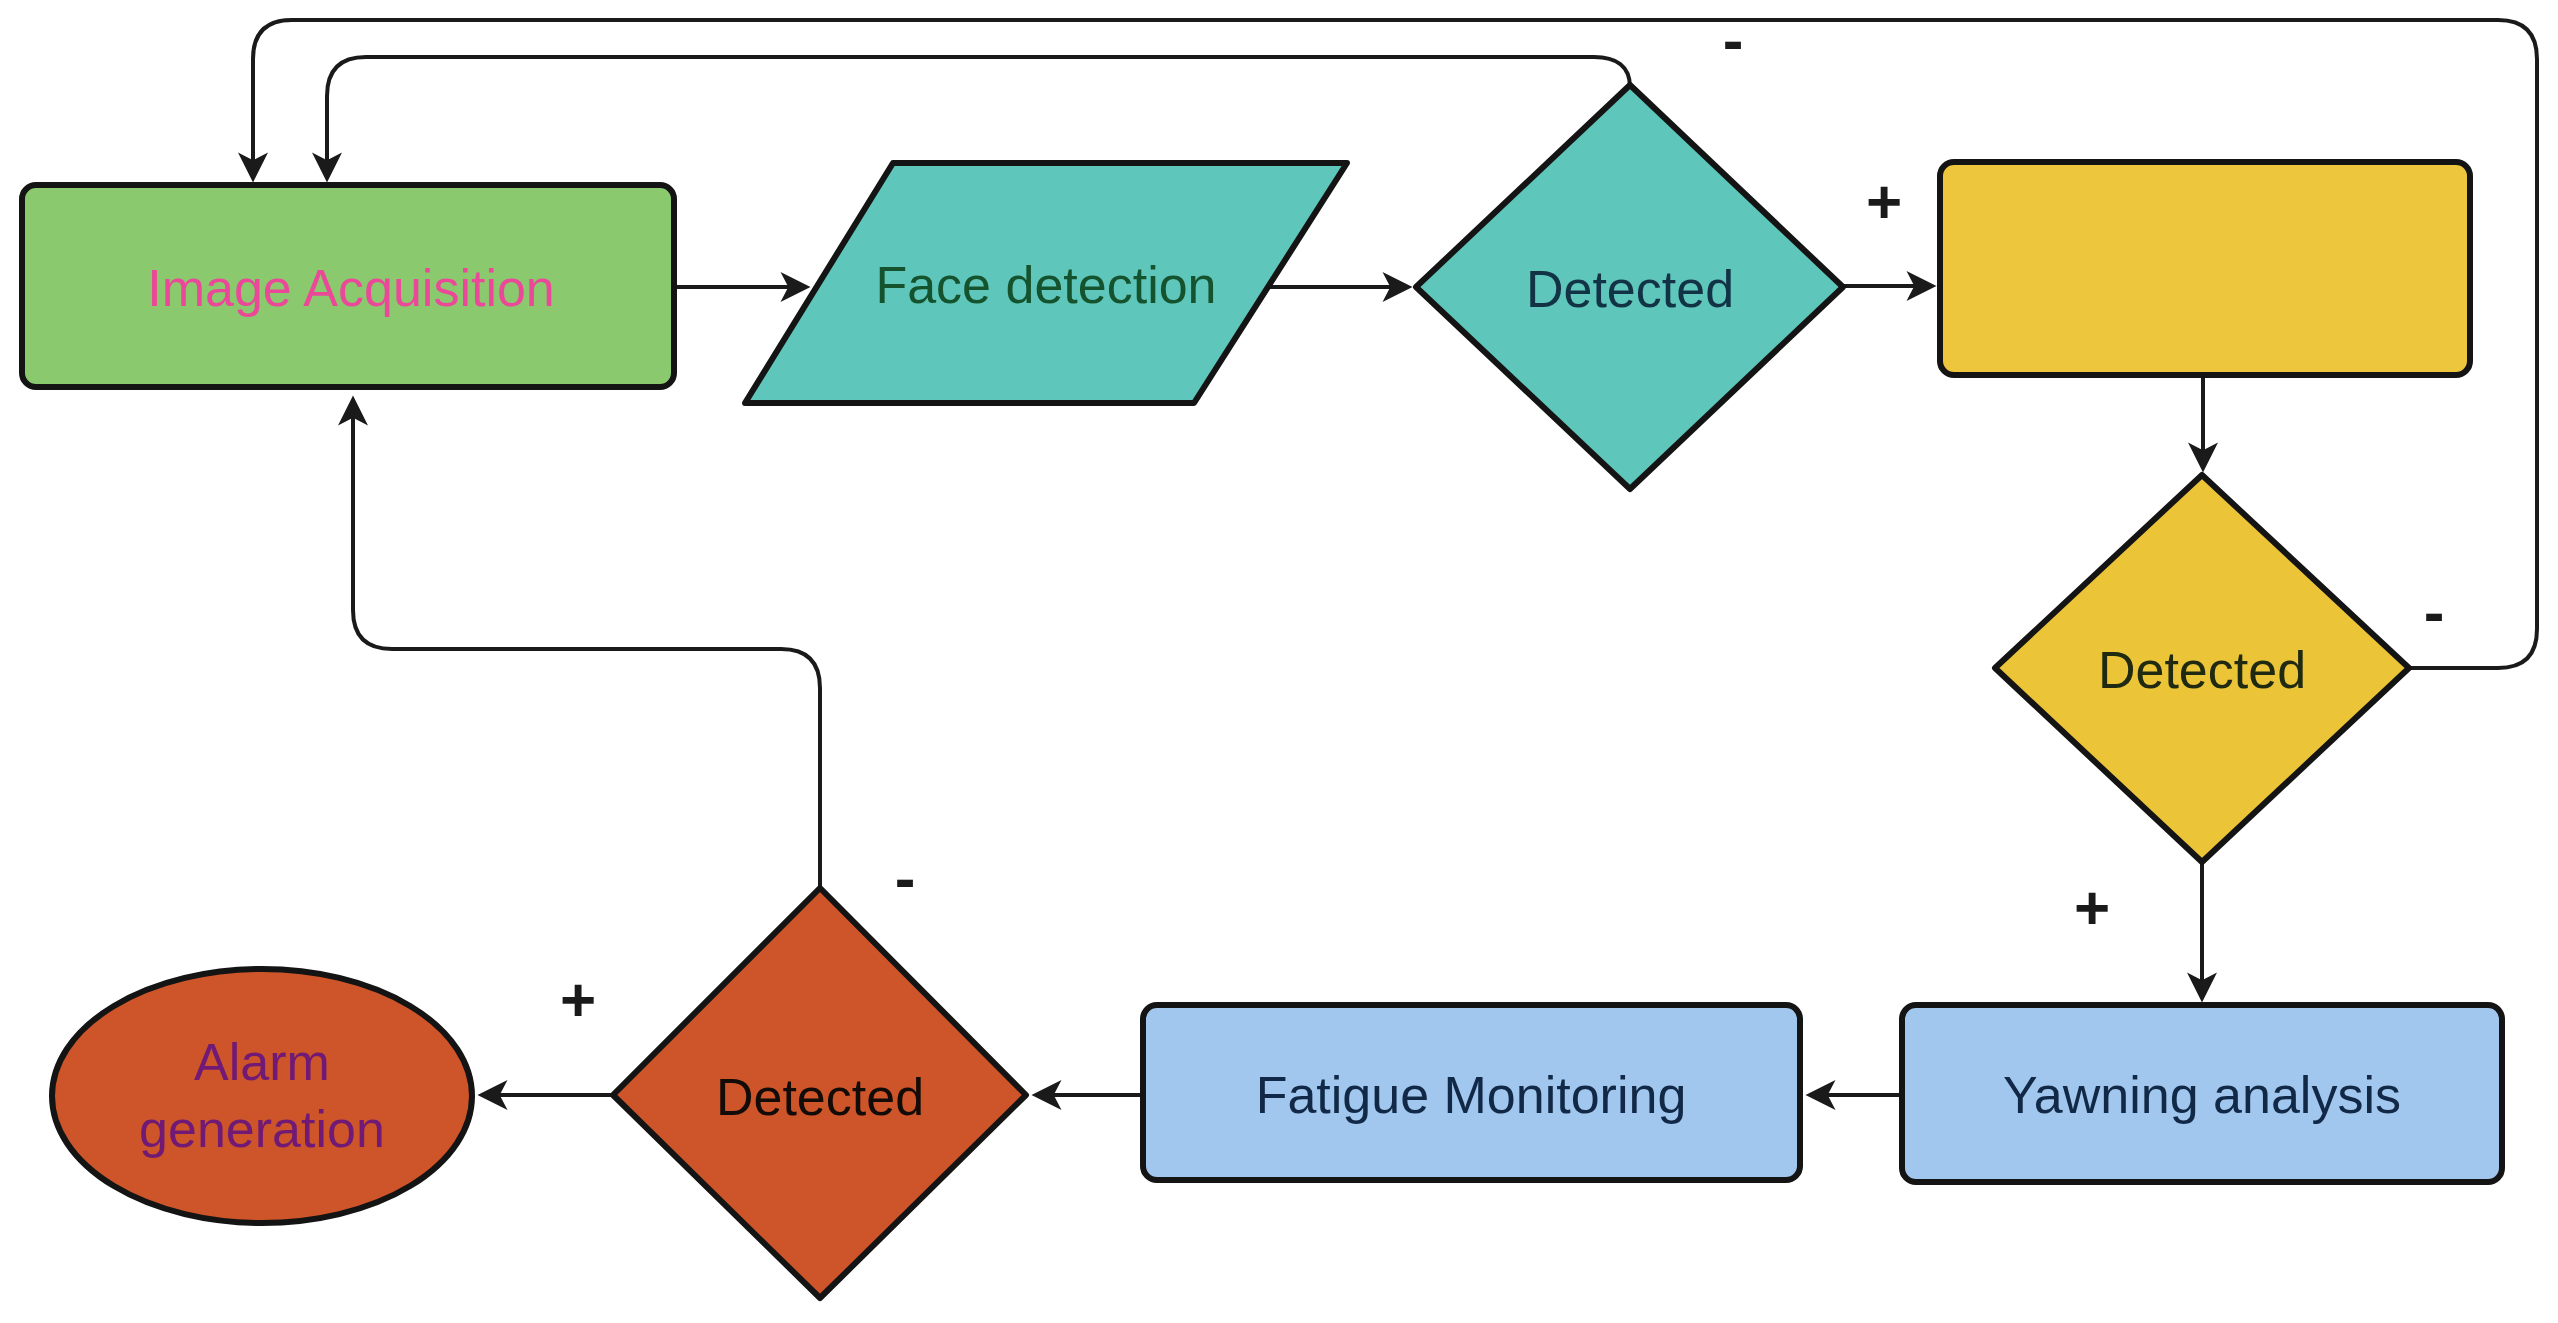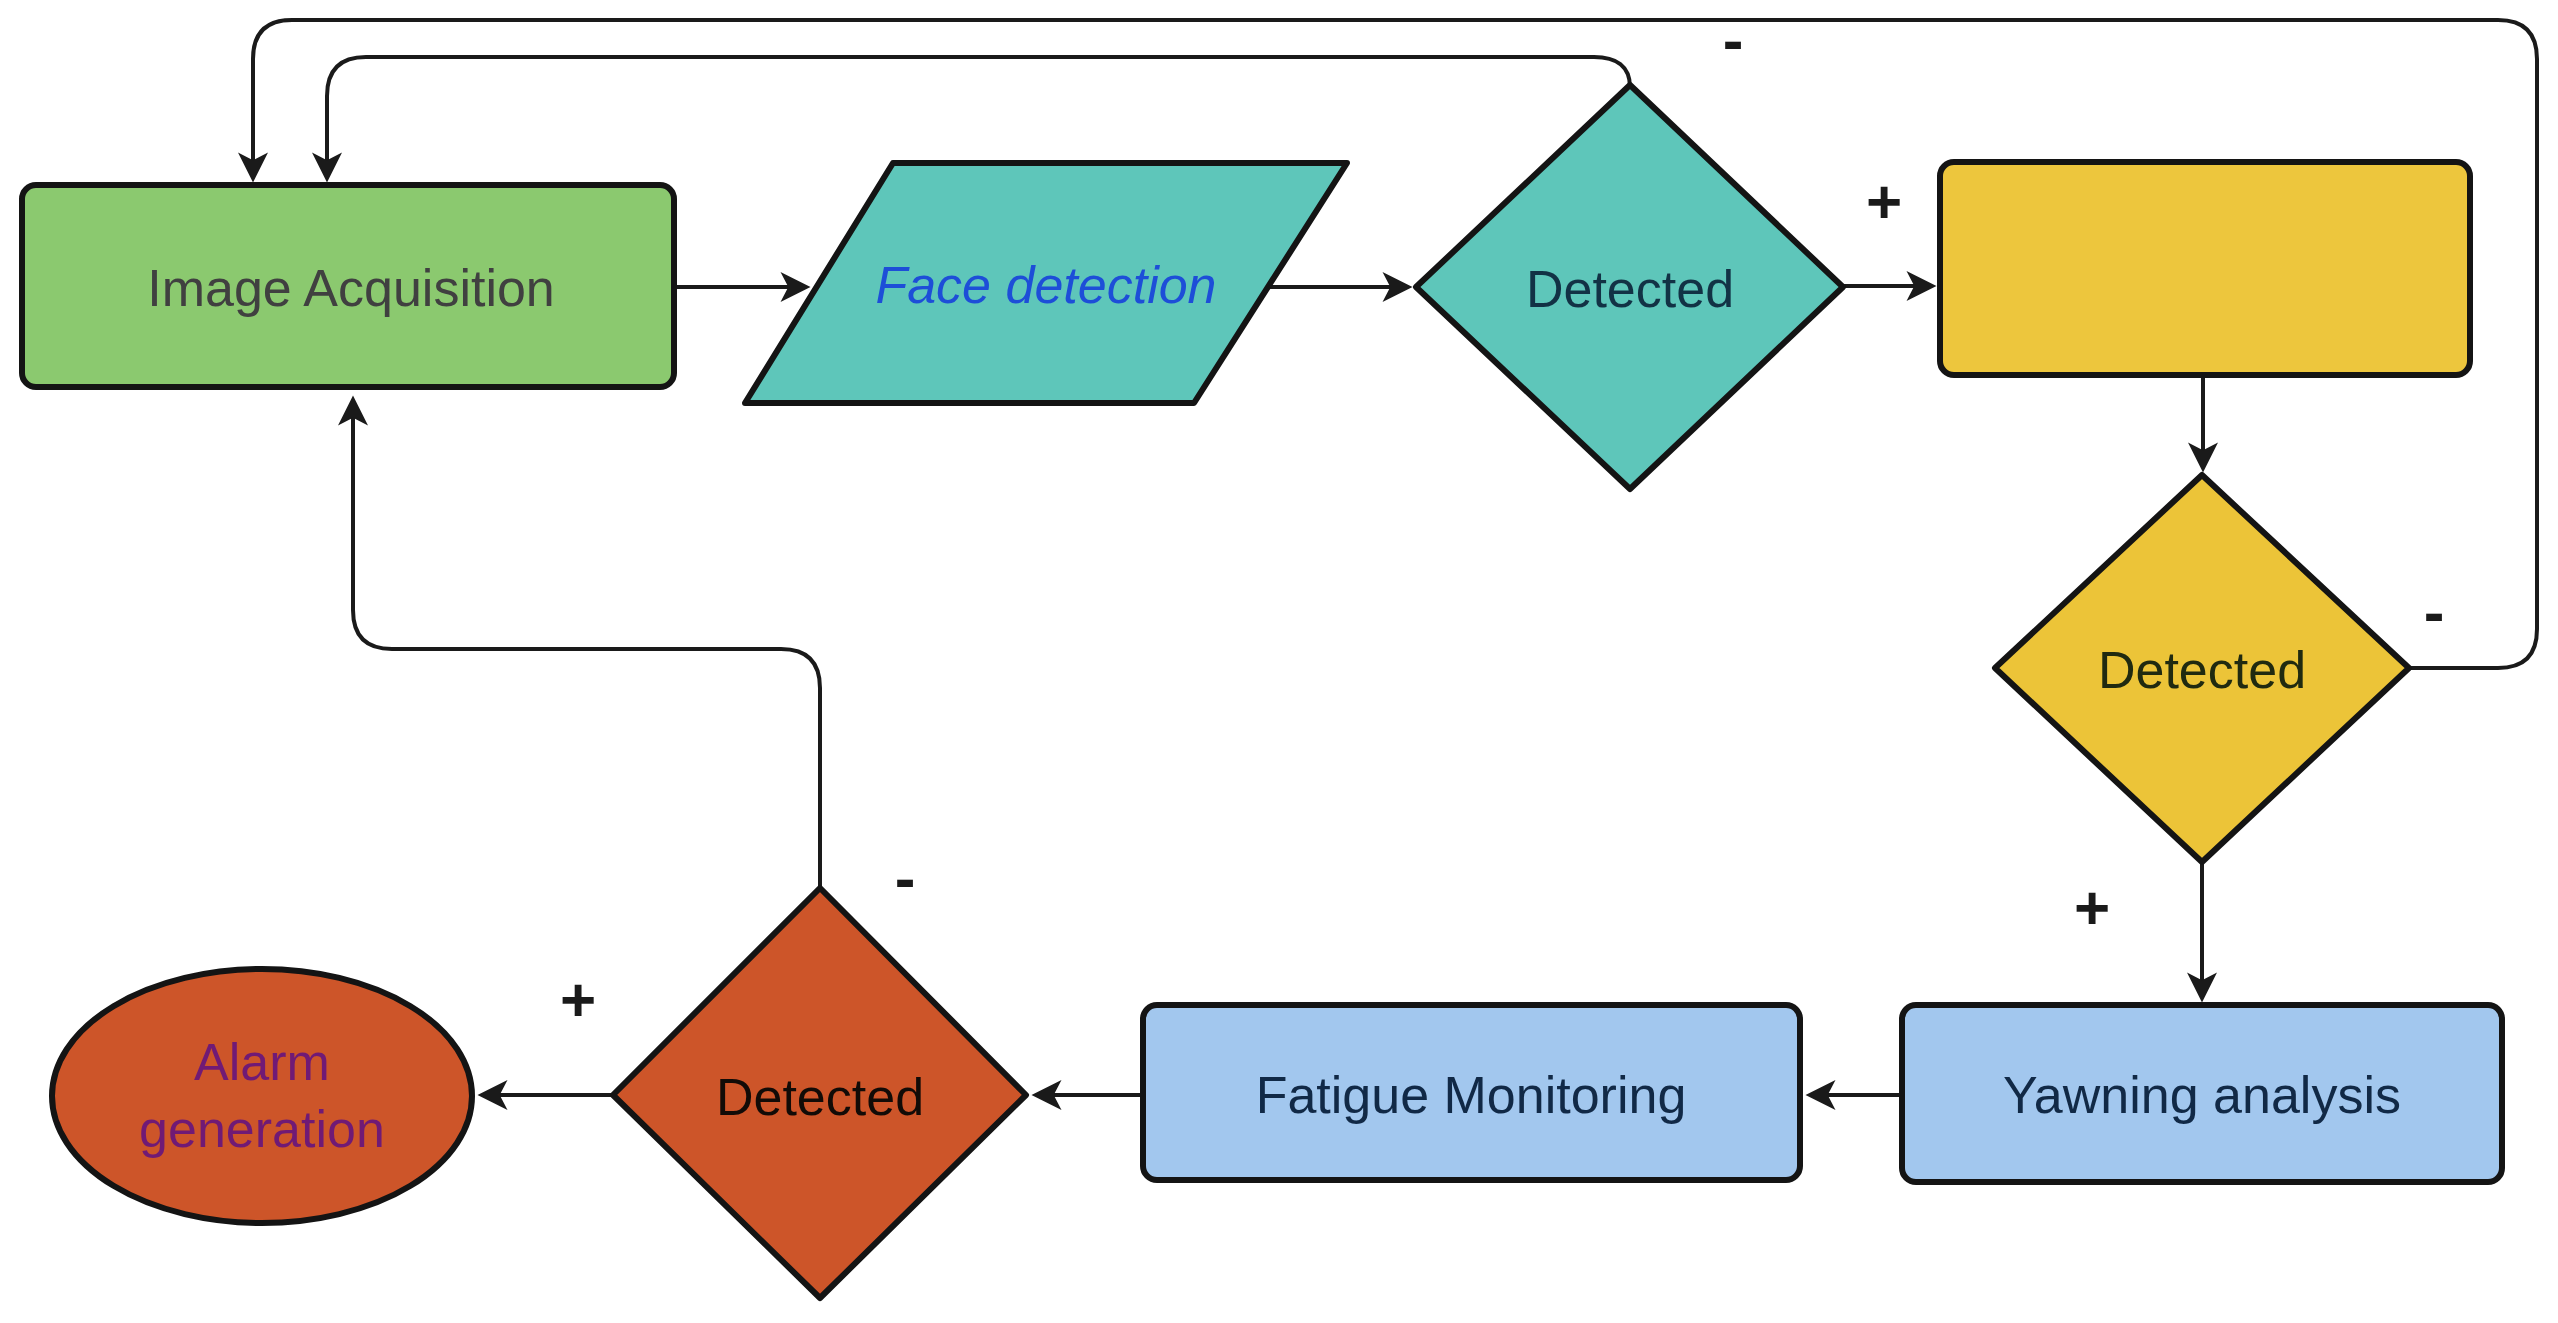--- a/index.html
+++ b/index.html
@@ -74,22 +74,22 @@
       <path d="M 1416 287 L 1630 85 L 1843 287 L 1630 489 Z" fill="#5ec6ba"></path>
       <rect x="1940" y="162" width="530" height="213" rx="14" fill="#edc63d"></rect>
       <path d="M 1995 668 L 2202 475 L 2409 668 L 2202 862 Z" fill="#ecc438"></path>
       <rect x="1902" y="1005" width="600" height="177" rx="14" fill="#a2c7ee"></rect>
       <rect x="1143" y="1005" width="657" height="175" rx="14" fill="#a2c7ee"></rect>
       <path d="M 613 1095 L 820 888 L 1026 1095 L 820 1298 Z" fill="#cd5529"></path>
       <ellipse cx="262" cy="1096" rx="210" ry="127" fill="#cd5529"></ellipse>
     </g>
   </svg>
 
-  <div class="lbl" style="left: 351px; top: 288px; width: 620px; color: #404040;">Image Acquisition</div>
-  <div class="lbl" style="left: 1046px; top: 285px; width: 440px; color: #1d4ed8; font-style: italic;">Face detection</div>
+  <div class="lbl" style="left: 351px; top: 288px; width: 620px; color: #ec4899;">Image Acquisition</div>
+  <div class="lbl" style="left: 1046px; top: 285px; width: 440px; color: #14532d;">Face detection</div>
   <div class="lbl" style="left: 1630px; top: 289px; width: 360px; color: rgb(18, 50, 69);">Detected</div>
   <div class="lbl" style="left: 2202px; top: 670px; width: 360px; color: rgb(32, 42, 16);">Detected</div>
   <div class="lbl" style="left: 1471px; top: 1095px; width: 620px; color: rgb(17, 41, 70);">Fatigue Monitoring</div>
   <div class="lbl" style="left: 2202px; top: 1095px; width: 560px; color: rgb(17, 41, 70);">Yawning analysis</div>
   <div class="lbl" style="left: 820px; top: 1097px; width: 360px; color: rgb(18, 11, 7);">Detected</div>
   <div class="lbl" style="left: 262px; top: 1096px; width: 300px; color: #701a75;">Alarm generation</div>
 
   <div class="sign" style="left: 1884px; top: 202px; color: rgb(26, 26, 26);">+</div>
   <div class="sign" style="left: 1733px; top: 40px; color: rgb(26, 26, 26);">-</div>
   <div class="sign" style="left: 2092px; top: 908px; color: rgb(26, 26, 26);">+</div>

